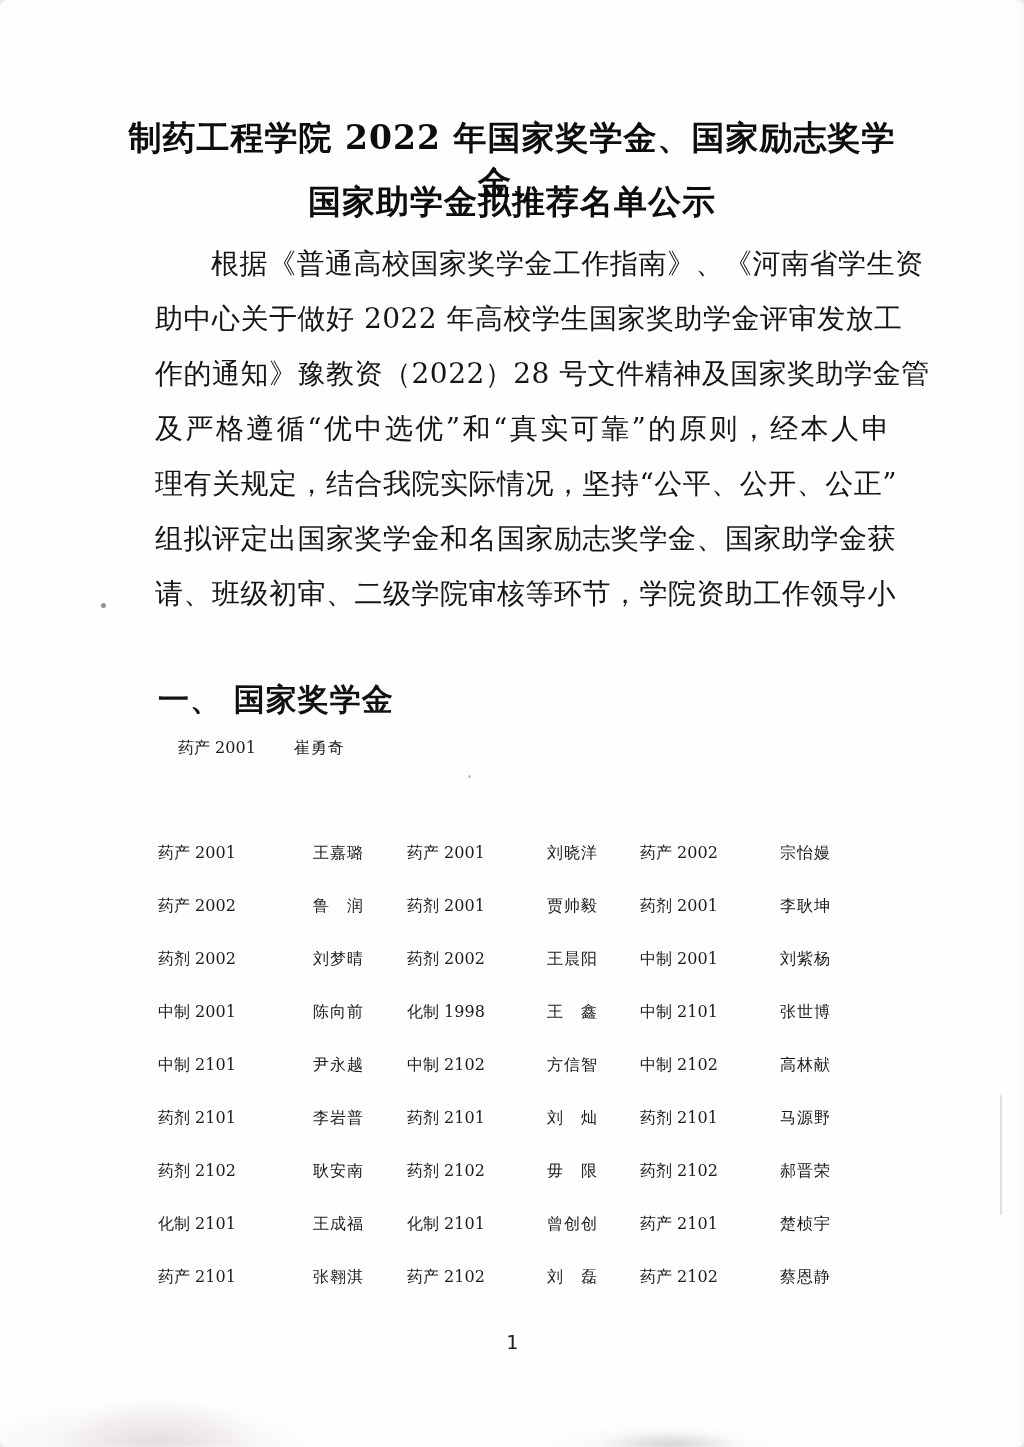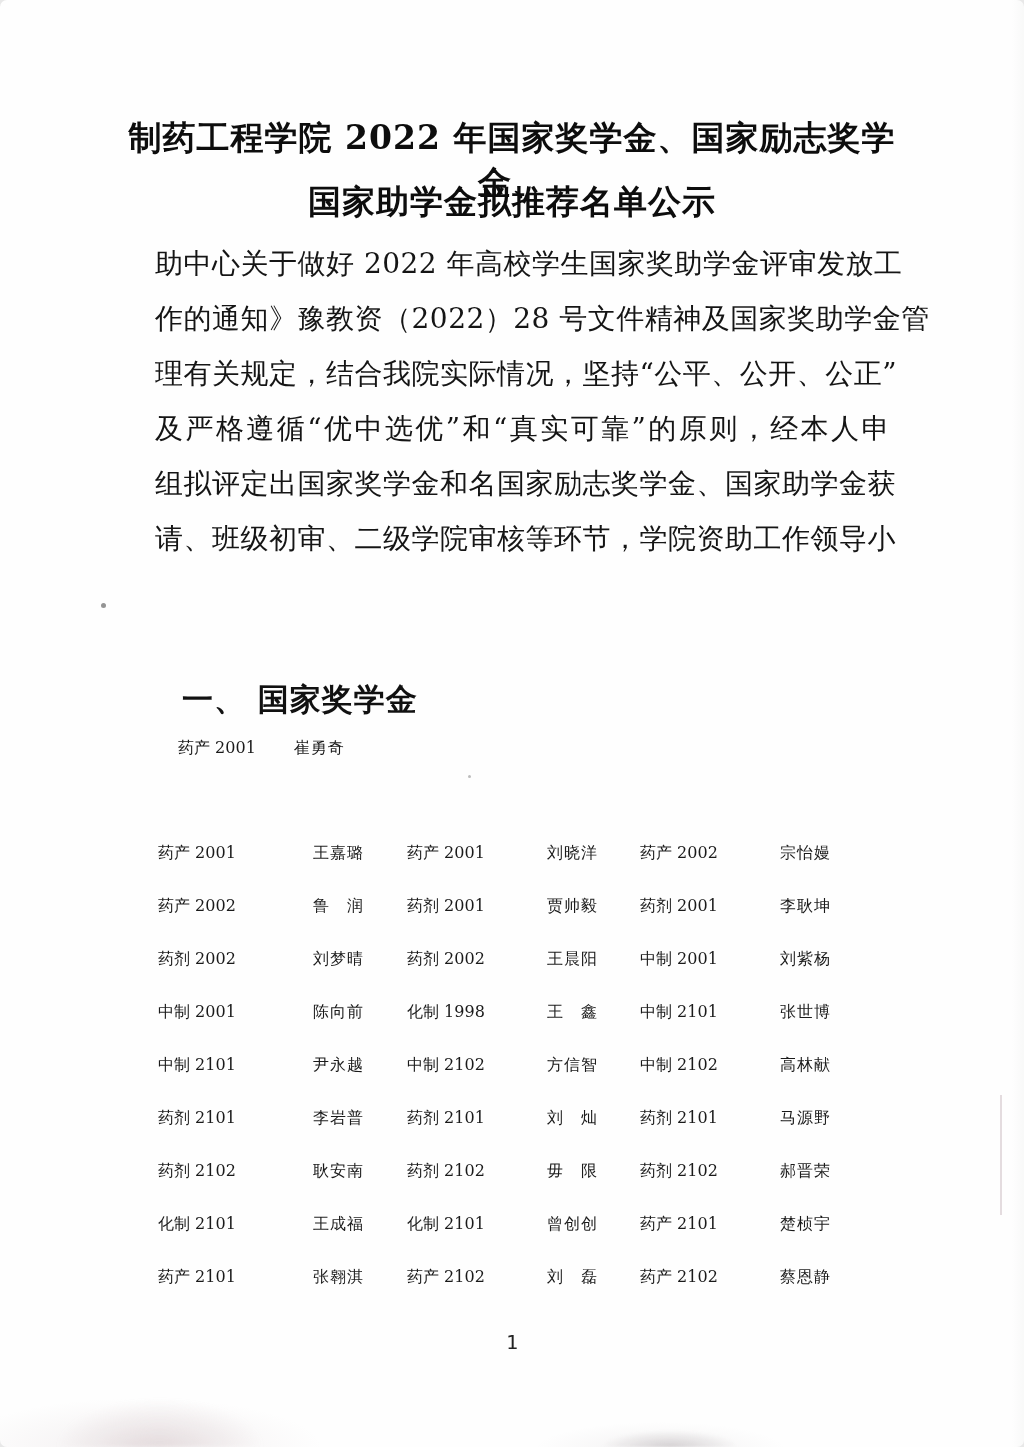--- a/index.html
+++ b/index.html
@@ -56,21 +56,20 @@
   .para-line.last { text-align-last: left; white-space: normal; }
 
   .section-heading {
     position: absolute;
     left: 158px;
     font-family: "DejaVu Sans", "Liberation Sans", sans-serif;
     font-weight: bold;
     font-size: 31px;
     letter-spacing: 1px;
     color: #111;
-    margin-left: 24px;
   }
   #heading-1 { top: 679px; }
   #heading-2 { top: 781px; }
 
   .award-entry {
     position: absolute;
     top: 733px; left: 178px;
     font-family: "DejaVu Serif", "Liberation Serif", serif;
     font-size: 23px;
     color: #1a1a1a;
@@ -120,24 +119,25 @@
 </style>
 </head>
 <body>
 
 <div class="page">
 
   <div id="title1" class="title-line">制药工程学院 2022 年国家奖学金、国家励志奖学金、</div>
   <div id="title2" class="title-line">国家助学金拟推荐名单公示</div>
 
   <div class="para">
+    <div class="para-line first">根据《普通高校国家奖学金工作指南》、《河南省学生资</div>
     <div class="para-line">助中心关于做好 2022 年高校学生国家奖助学金评审发放工</div>
     <div class="para-line">作的通知》豫教资（2022）28 号文件精神及国家奖助学金管</div>
+    <div class="para-line">及严格遵循“优中选优”和“真实可靠”的原则，经本人申</div>
     <div class="para-line">理有关规定，结合我院实际情况，坚持“公平、公开、公正”</div>
-    <div class="para-line">及严格遵循“优中选优”和“真实可靠”的原则，经本人申</div>
     <div class="para-line">组拟评定出国家奖学金和名国家励志奖学金、国家助学金获</div>
     <div class="para-line">请、班级初审、二级学院审核等环节，学院资助工作领导小</div>
   </div>
 
   <div id="heading-1" class="section-heading">一、 国家奖学金</div>
 
   <div class="award-entry">
     <span class="cell class">药产 2001</span>
     <span class="cell name">崔勇奇</span>
   </div>

